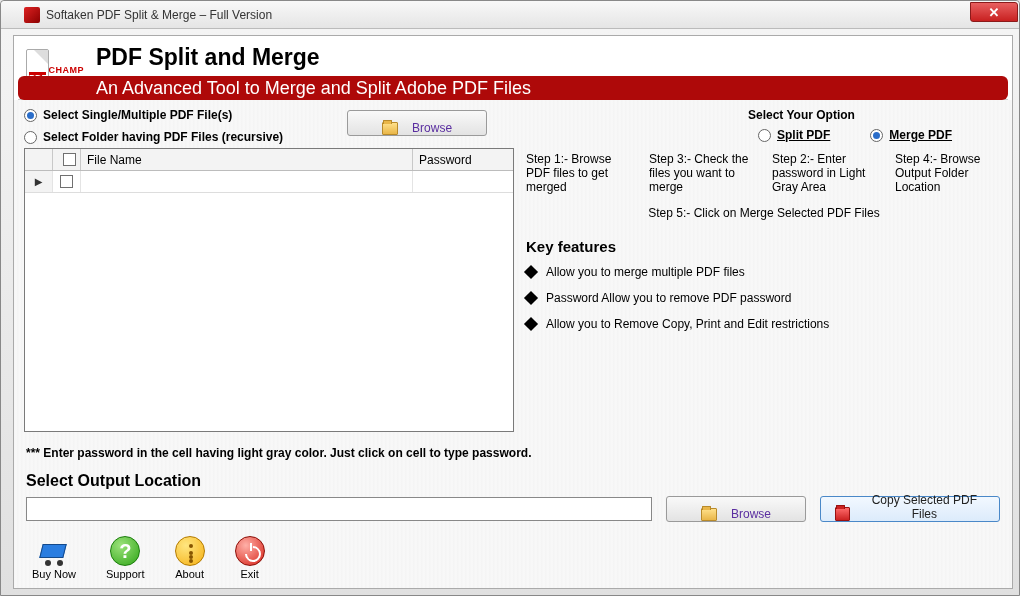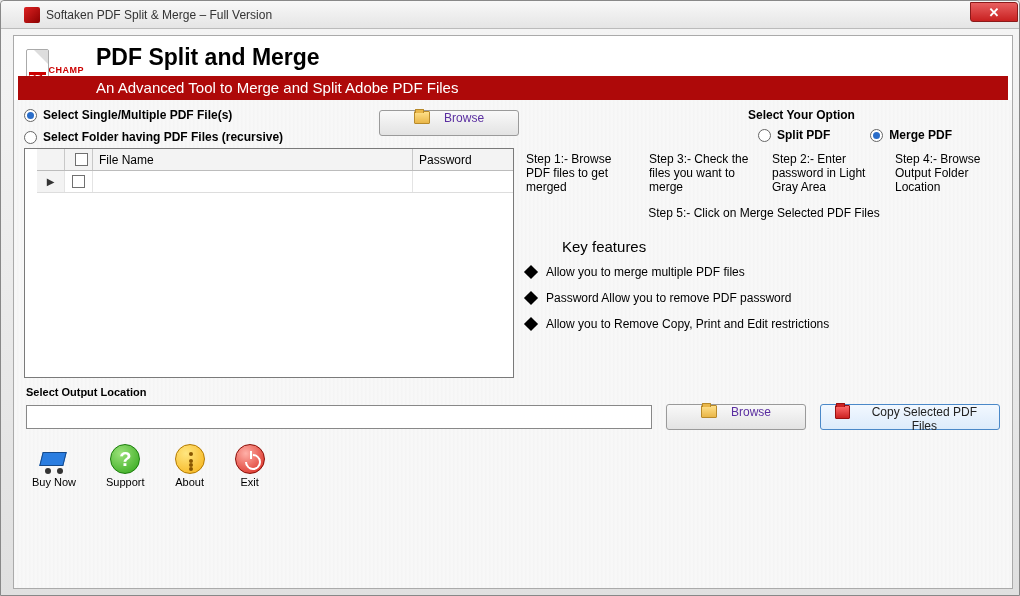--- a/index.html
+++ b/index.html
@@ -104,53 +104,54 @@
       font-size: 23px;
       font-weight: bold;
       color: #000000;
     }
     .banner-sub {
       position: absolute;
       left: 0; right: 0; top: 36px;
       height: 24px;
       background: #ae0909;
       color: #fff;
-      font-size: 15px;
+      font-size: 18px;
       padding-left: 78px;
       line-height: 24px;
+      border-radius: 6px;
     }
     .content-area {
       position: absolute;
       top: 64px; left: 0; right: 0; bottom: 0;
       background:
         repeating-linear-gradient(90deg, #f5f5f5 0px, #f9f9f9 2px, #f3f3f3 4px);
     }
     .top-controls {
       display: flex;
       align-items: flex-start;
       padding: 8px 10px 4px 10px;
-      gap: 36px;
+      gap: 4px;
     }
     .radio-col { display: flex; flex-direction: column; gap: 8px; }
     .radio-row { display: flex; align-items: center; gap: 6px; font-weight: bold; font-size: 12px; }
     .radio {
       width: 13px; height: 13px;
       border: 1px solid #666;
       border-radius: 50%;
       display: inline-flex; align-items: center; justify-content: center;
       background: #fff;
     }
     .radio.selected::after {
       content: "";
       width: 7px; height: 7px;
       background: #2a6dc9;
       border-radius: 50%;
     }
     .btn {
-      display: inline-flex; align-items: flex-start; justify-content: center;
+      display: inline-flex; align-items: flex-end; justify-content: center;
       gap: 14px;
       background: linear-gradient(to bottom,#f9f9f9,#e3e3e3);
       border: 1px solid #9a9a9a;
       border-radius: 3px;
       height: 26px;
       padding: 0 14px;
       font-size: 12px;
       color: #5a2ea0;
       font-weight: 500;
       cursor: pointer;
@@ -171,29 +172,28 @@
       border:1px solid #b88a2a;
       border-bottom:none;
       border-radius:1px 1px 0 0;
     }
     .option-box {
       margin-left: auto;
       margin-right: 14px;
       width: 240px;
     }
     .option-box-title { font-weight: bold; font-size: 12px; margin-bottom: 6px;}
-    .option-row { display: flex; gap: 40px; padding-left: 10px;}
+    .option-row { display: flex; gap: 40px; padding-left: 10px; text-decoration: underline;}
     .mid-area { display: flex; padding: 0 10px; gap: 12px;}
     .grid-box {
       width: 490px;
-      height: 230px;
+      height: 284px;
       border: 1px solid #7a7a7a;
       background: #fff;
       font-size: 12px;
-      padding-left: 12px;
     }
     .grid-header {
       display: flex;
       height: 22px;
       background: #f3f3f3;
       border-bottom: 1px solid #bcbcbc;
     }
     .grid-header > div {
       border-right: 1px solid #c8c8c8;
       display: flex; align-items: center;
@@ -216,30 +216,30 @@
     }
     .grid-row > div { border-right: 1px solid #e4e4e4; display:flex; align-items:center;}
     .gc-sel { width: 28px; background:#f3f3f3; justify-content:center;}
     .row-indicator { font-size: 10px; color:#333;}
     .gc-chk { width: 28px; justify-content:center;}
     .gc-name { flex:1; padding-left:4px;}
     .gc-pass { width:100px; border-right:none !important;}
     .right-info { flex: 1; font-size: 12px; padding-top: 4px;}
     .steps-grid { display: grid; grid-template-columns: 1fr 1fr 1fr 1fr; column-gap: 16px; row-gap: 12px; margin-bottom: 12px;}
     .step5 { text-align: center; margin-bottom: 18px; }
-    .kf-title { font-weight: normal; font-size: 15px; margin-bottom: 10px; margin-left: 36px;}
+    .kf-title { font-weight: bold; font-size: 15px; margin-bottom: 10px;}
     .kf-item { display:flex; align-items:center; gap:10px; margin-bottom: 12px;}
     .diamond { width: 10px; height:10px; background:#000; transform: rotate(45deg);}
     .hint-text {
       font-weight: bold;
       padding: 14px 12px 4px 12px;
       font-size: 12px;
     }
     .output-row { padding: 8px 12px; }
-    .output-label { font-weight: bold; margin-bottom: 6px; font-size: 11px;}
+    .output-label { font-weight: bold; margin-bottom: 6px; font-size: 16px;}
     .output-controls { display: flex; gap: 14px; align-items: center;}
     .output-input {
       flex: 1;
       height: 24px;
       border: 1px solid #888;
       background:#fff;
     }
     .btn-browse-output { width: 140px;}
     .btn-merge {
       width: 180px;
@@ -416,20 +416,21 @@
             <span class="diamond"></span>
             <span>Password Allow you to remove PDF password</span>
           </div>
           <div class="kf-item">
             <span class="diamond"></span>
             <span>Allow you to Remove Copy, Print and Edit restrictions</span>
           </div>
         </div>
       </div>
 
+      <div class="hint-text">*** Enter password in the cell having light gray color. Just click on cell to type password.</div>
 
       <div class="output-row">
         <div class="output-label">Select  Output Location</div>
         <div class="output-controls">
           <div class="output-input"></div>
           <button class="btn btn-browse-output">
             <span class="folder-icon"></span>
             <span>Browse</span>
           </button>
           <button class="btn btn-merge">

